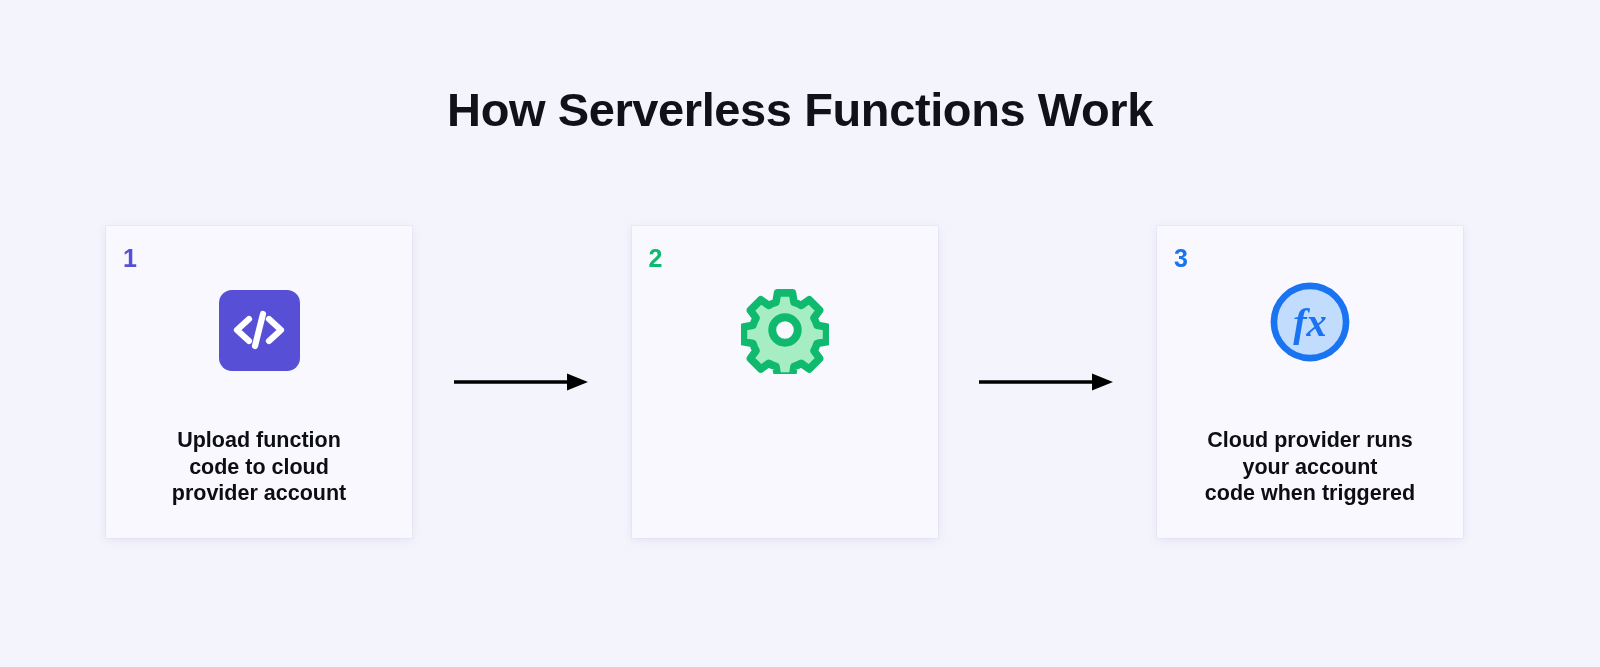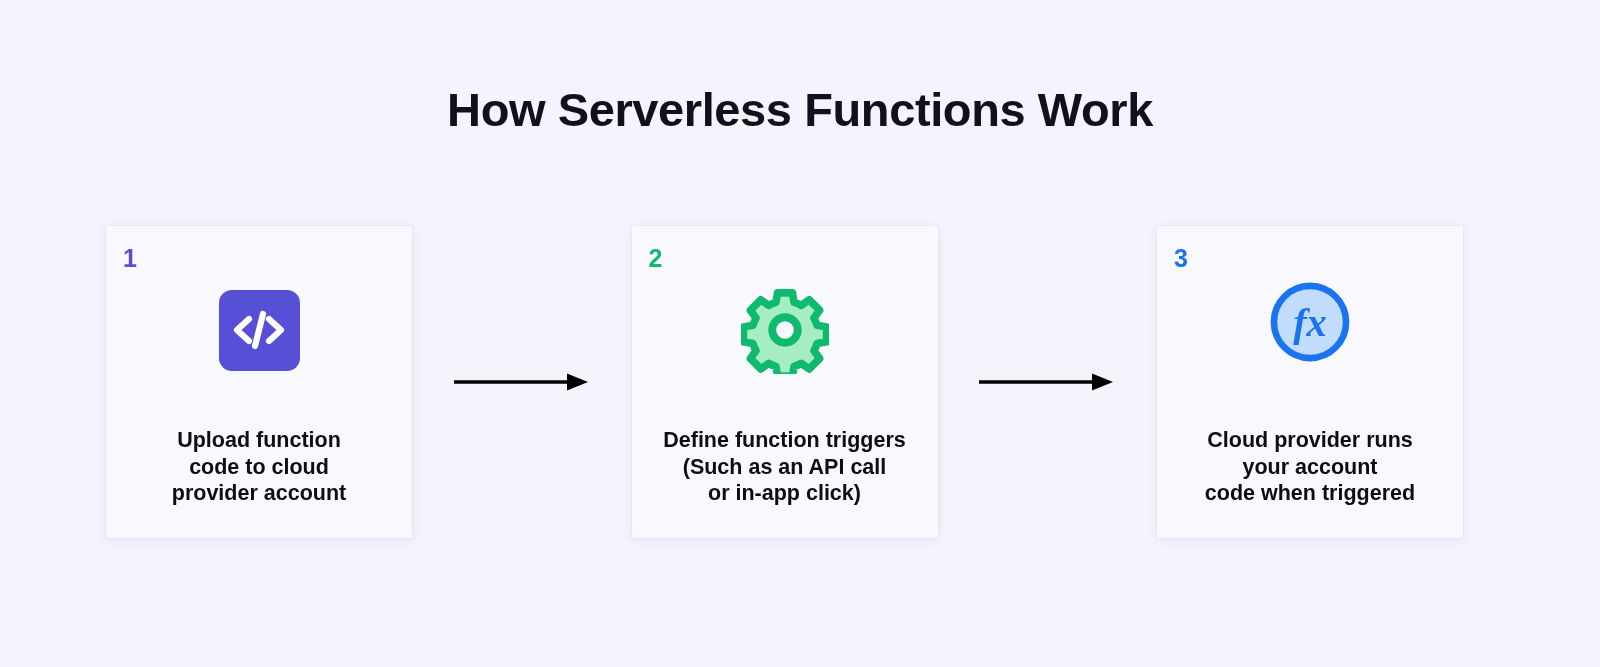--- a/index.html
+++ b/index.html
@@ -142,23 +142,20 @@
         <svg width="88" height="88" viewBox="0 0 100 100" aria-hidden="true">
           <path d="M41.2 6 h17.6 l1.9 11.3 a34 34 0 0 1 8.6 3.6 l9.3-6.7 l12.4 12.4 l-6.7 9.3
                    a34 34 0 0 1 3.6 8.6 l11.3 1.9 v17.6 l-11.3 1.9 a34 34 0 0 1 -3.6 8.6
                    l6.7 9.3 l-12.4 12.4 l-9.3-6.7 a34 34 0 0 1 -8.6 3.6 l-1.9 11.3 h-17.6
                    l-1.9-11.3 a34 34 0 0 1 -8.6-3.6 l-9.3 6.7 l-12.4-12.4 l6.7-9.3
                    a34 34 0 0 1 -3.6-8.6 l-11.3-1.9 v-17.6 l11.3-1.9 a34 34 0 0 1 3.6-8.6
                    l-6.7-9.3 l12.4-12.4 l9.3 6.7 a34 34 0 0 1 8.6-3.6 z" transform="translate(2,2) scale(0.96)" fill="#a7edc4" stroke="#0fba6e" stroke-width="9" stroke-linejoin="round"></path>
           <circle cx="50" cy="50" r="14.5" fill="#f8f8fe" stroke="#0fba6e" stroke-width="9"></circle>
         </svg>
       </div>
-      <div class="card-label">Define function triggers
-(Such as an API call
-or in-app click)</div>
     </div>
 
     <div class="arrow">
       <svg width="136" height="22" viewBox="0 0 136 22" aria-hidden="true">
         <line x1="0" y1="11" x2="117" y2="11" stroke="#000000" stroke-width="3.4"></line>
         <polygon points="113,2.5 134,11 113,19.5" fill="#000000"></polygon>
       </svg>
     </div>
 
     <div class="card">

